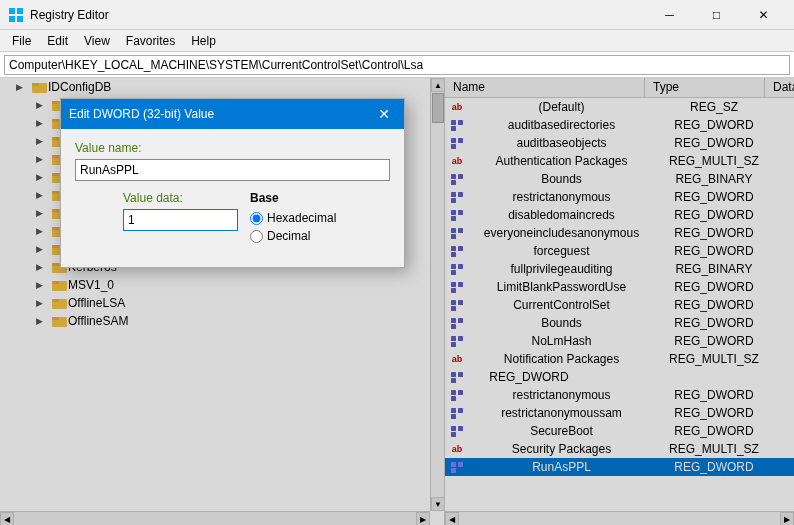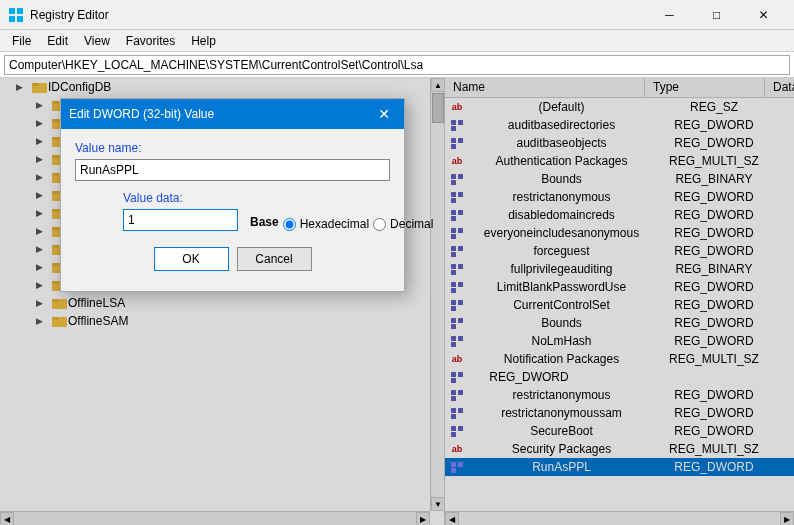--- a/index.html
+++ b/index.html
@@ -204,21 +204,21 @@
       display: flex;
       align-items: center;
       justify-content: center;
     }
     .dialog-body {
       padding: 12px 14px;
     }
     .dialog-label {
       font-size: 12px;
       margin-bottom: 4px;
-      color: #1d4ed8;
+      color: #4d7c0f;
     }
     .dialog-input {
       width: 100%;
       height: 22px;
       border: 1px solid #888;
       padding: 2px 4px;
       font-size: 12px;
       font-family: inherit;
       margin-bottom: 10px;
       background: #fff;
@@ -234,23 +234,22 @@
       height: 22px;
       border: 1px solid #888;
       border-color: #0078d4;
       padding: 2px 4px;
       font-size: 12px;
       font-family: inherit;
       background: #fff;
     }
     .base-group {
       display: flex;
-      flex-direction: row;
+      flex-direction: column;
       gap: 4px;
-      align-items: flex-end;
     }
     .base-label {
       font-size: 12px;
       font-weight: 600;
       margin-bottom: 2px;
     }
     .radio-row {
       display: flex;
       align-items: center;
       gap: 4px;
@@ -724,21 +723,17 @@
             <label class="radio-row">
               <input type="radio" name="base" checked="" style="">
               <span>Hexadecimal</span>
             </label>
             <label class="radio-row">
               <input type="radio" name="base" style="">
               <span>Decimal</span>
             </label>
           </div>
         </div>
-        <div class="dialog-buttons">
-          <button class="dialog-btn primary">OK</button>
-          <button class="dialog-btn">Cancel</button>
-        </div>
       </div>
     </div>
   </div>
 
 </div>
 
 </body></html>

